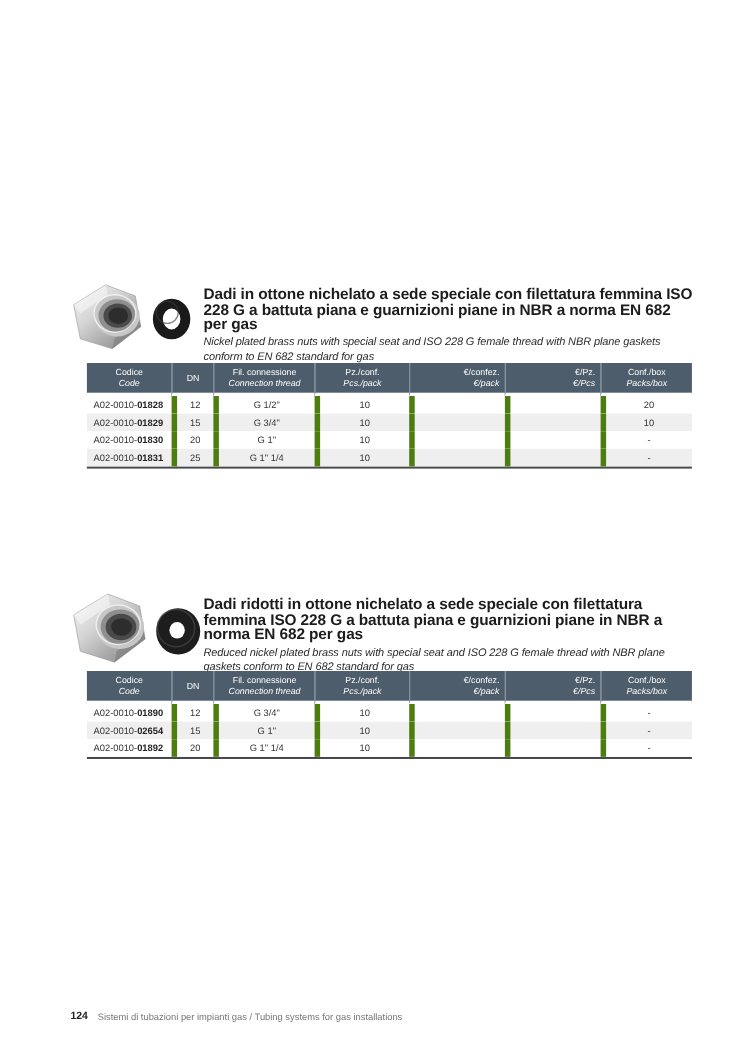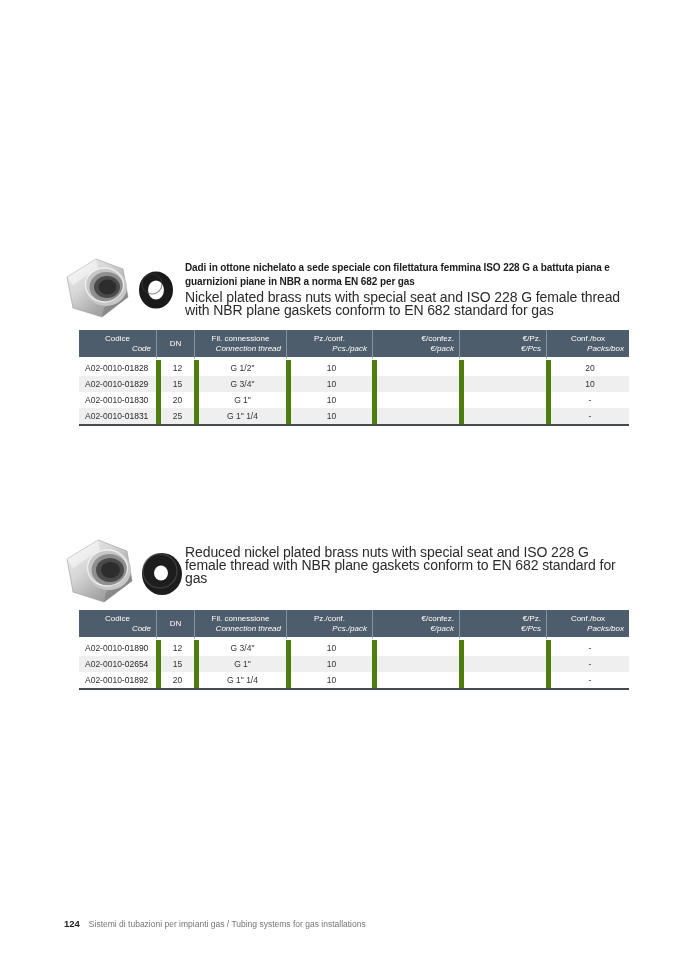--- a/index.html
+++ b/index.html
@@ -6,46 +6,46 @@
   .page {
     position:relative; width:678px; height:959px; background:#ffffff;
     font-family:"Liberation Sans", sans-serif; overflow:hidden;
   }
   .section { position:absolute; left:64px; width:550px; }
   #section-1 { top:256px; }
   #section-2 { top:538px; }
 
   .figure { position:absolute; left:0; top:0; }
   .desc { margin-left:121px; width:446px; padding-top:5px; }
-  .title-it { margin:0; font-weight:bold; font-size:10px; line-height:13.5px; color:#1c1c1c; letter-spacing:-0.1px; }
-  .title-en { margin:3px 0 0 0; font-size:14px; line-height:13px; color:#2a2a2a; letter-spacing:-0.1px; }
+  .title-it { margin:0; font-weight:bold; font-size:14px; line-height:13.5px; color:#1c1c1c; letter-spacing:-0.1px; }
+  .title-en { margin:3px 0 0 0; font-style:italic; font-size:10px; line-height:13px; color:#2a2a2a; letter-spacing:-0.1px; }
 
   table.spec-table {
     position:absolute; left:15px; width:550px;
     border-collapse:separate; border-spacing:0; table-layout:fixed;
     border-bottom:2px solid #46494d;
   }
   #section-1 table.spec-table { top:74px; }
   #section-2 table.spec-table { top:72px; }
 
   th {
     background:#4d5d6b; color:#ffffff; font-weight:normal;
     font-size:8px; line-height:9.5px; padding:4px 5px;
     border-bottom:3px solid #ffffff; vertical-align:middle;
   }
   th + th { border-left:1px solid #8694a0; }
-  th .h-en { font-style:italic;text-align:right; }
+  th .h-en { font-style:italic; }
   .h-center { text-align:center; }
   .h-right { text-align:right; }
 
   td { font-size:8.5px; color:#333333; height:16px; padding:0 6px; background:#ffffff; }
   td + td { border-left:5px solid #4d7c0f; }
   tbody tr:nth-child(even) td { background:#efefef; }
   .c-code { text-align:left; white-space:nowrap; }
-  .code-bold { font-weight:normal; color:#222222; }
+  .code-bold { font-weight:bold; color:#222222; }
   .c-center { text-align:center; }
   .c-right { text-align:right; }
 
   .footer { position:absolute; left:64px; top:918px; display:flex; align-items:center; gap:9px; }
   .footer-page { font-size:9.5px; font-weight:bold; color:#222222; }
   .footer-text { font-size:8.5px; color:#757575; }
 </style>
 </head>
 <body>
 
@@ -179,20 +179,21 @@
         <ellipse cx="45.5" cy="32" rx="18" ry="16" fill="#8e8e8e"></ellipse>
         <ellipse cx="46" cy="32" rx="14" ry="12" fill="#4a4a4a"></ellipse>
         <ellipse cx="46.5" cy="32" rx="9.5" ry="8" fill="#2d2d2d"></ellipse>
         <ellipse cx="43.5" cy="30" rx="20" ry="18" fill="none" stroke="#f6f6f6" stroke-width="1.4" opacity="0.8"></ellipse>
         <ellipse cx="98" cy="36" rx="20" ry="21" fill="#1d1d1d"></ellipse>
         <ellipse cx="96" cy="33" rx="17" ry="17" fill="none" stroke="#474747" stroke-width="1.4" opacity="0.7"></ellipse>
         <ellipse cx="97" cy="35" rx="7" ry="7.5" fill="#fdfdfd"></ellipse>
       </svg>
     </div>
     <div class="desc">
+      <p class="title-it">Dadi ridotti in ottone nichelato a sede speciale con filettatura femmina ISO 228 G a battuta piana e guarnizioni piane in NBR a norma EN 682 per gas</p>
       <p class="title-en">Reduced nickel plated brass nuts with special seat and ISO 228 G female thread with NBR plane gaskets conform to EN 682 standard for gas</p>
     </div>
 
     <table class="spec-table">
       <colgroup>
         <col style="width:77px">
           <col style="width:38px">
           <col style="width:92px">
           <col style="width:86px">
         <col style="width:87px">

